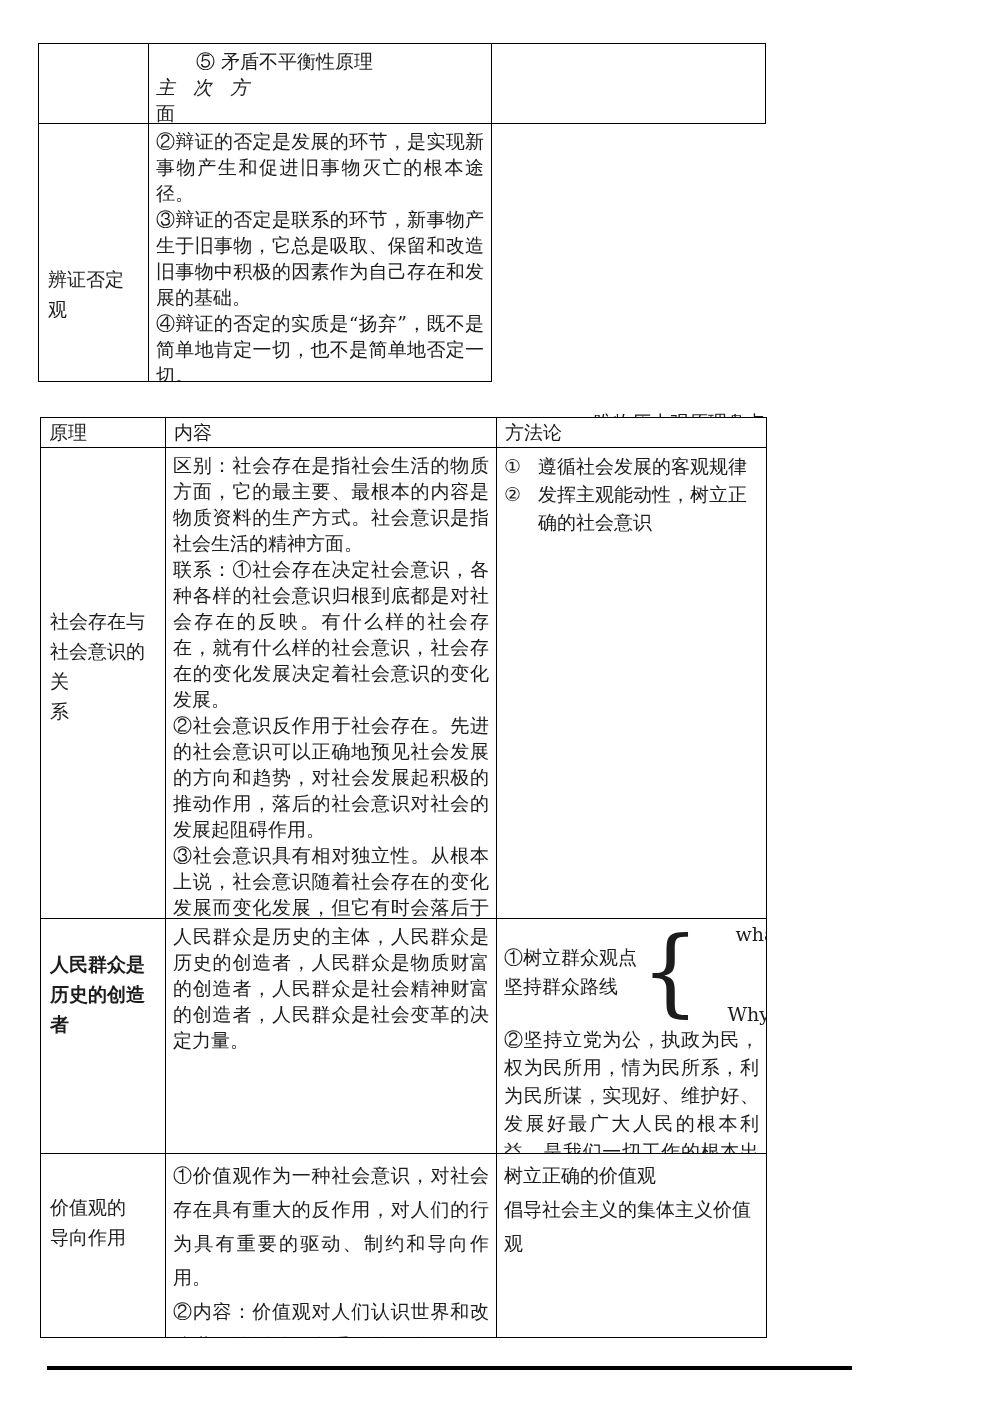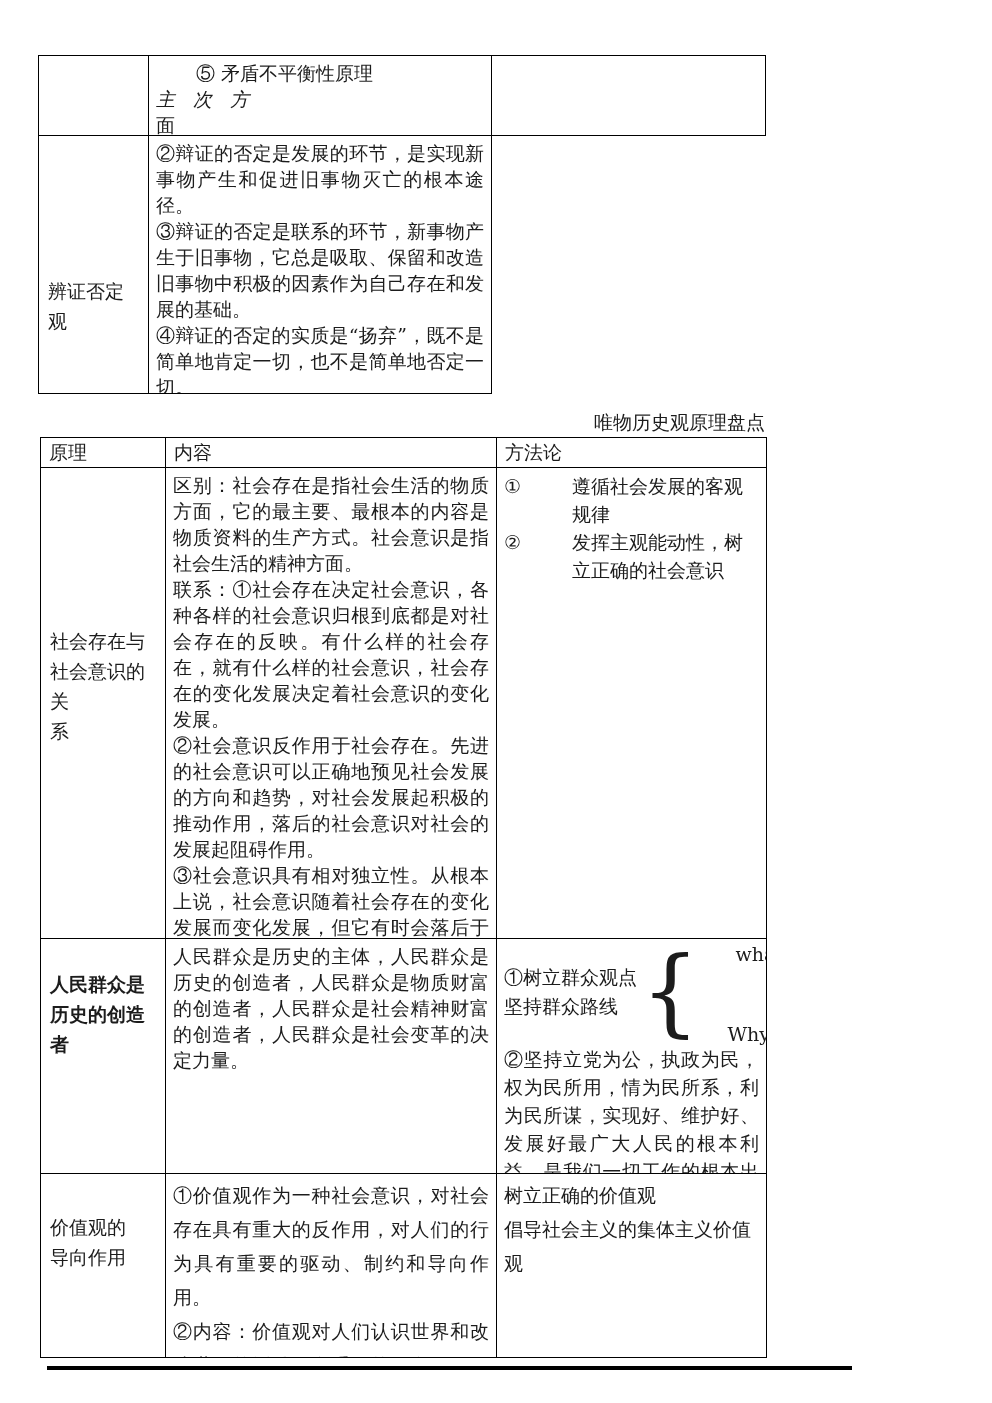--- a/index.html
+++ b/index.html
@@ -19,41 +19,41 @@
     border-left:1px solid #000;
     background:#fff;
   }
   .cell {
     border-right:1px solid #000;
     border-bottom:1px solid #000;
     box-sizing:border-box;
     overflow:hidden;
     padding:4px 7px;
   }
-  .t1 { left:38px; top:55px; grid-template-columns:110px 343px 274px; grid-template-rows:80px 258px; }
-  .t2 { left:40px; top:437px; grid-template-columns:125px 331px 270px; grid-template-rows:30px 471px 235px 184px; }
+  .t1 { left:38px; top:43px; grid-template-columns:110px 343px 274px; grid-template-rows:80px 258px; }
+  .t2 { left:40px; top:417px; grid-template-columns:125px 331px 270px; grid-template-rows:30px 471px 235px 184px; }
 
   p { margin:0; }
   .content p { line-height:26px; text-align:justify; }
   .method p, .mitem { line-height:28px; }
   .hdr { padding-left:8px; line-height:21px; }
 
   .principle { padding-left:9px; line-height:30px; }
   .pt-t1r2 { padding-top:140px; }
   .pt-t2r1 { padding-top:158px; }
   .pt-t2r2 { padding-top:30px;font-weight:bold; }
   .pt-t2r3 { padding-top:38px; }
 
   .indent5 { text-indent:40px; line-height:28px; }
   .zcf { text-align:right; padding-right:8px; letter-spacing:6px; line-height:30px;font-style:italic; }
   .mian { line-height:30px; }
 
   .mitem { display:flex; }
   .mnum { width:34px; flex:0 0 34px; }
-  .mtext { flex:1;margin-left:34px; }
+  .mtext { flex:1; }
 
   .diagram { display:flex; height:102px; align-items:stretch; }
   .dleft { padding-top:20px; line-height:29px; white-space:nowrap; }
   .dbrace {
     font-size:92px; line-height:98px; font-weight:400;
     transform:scaleY(1.04); transform-origin:center;
     padding-left:4px;
   }
   .dlabels { display:flex; flex-direction:column; justify-content:space-between; padding:0 0 0 28px; }
   .dtop { padding-left:8px; }

